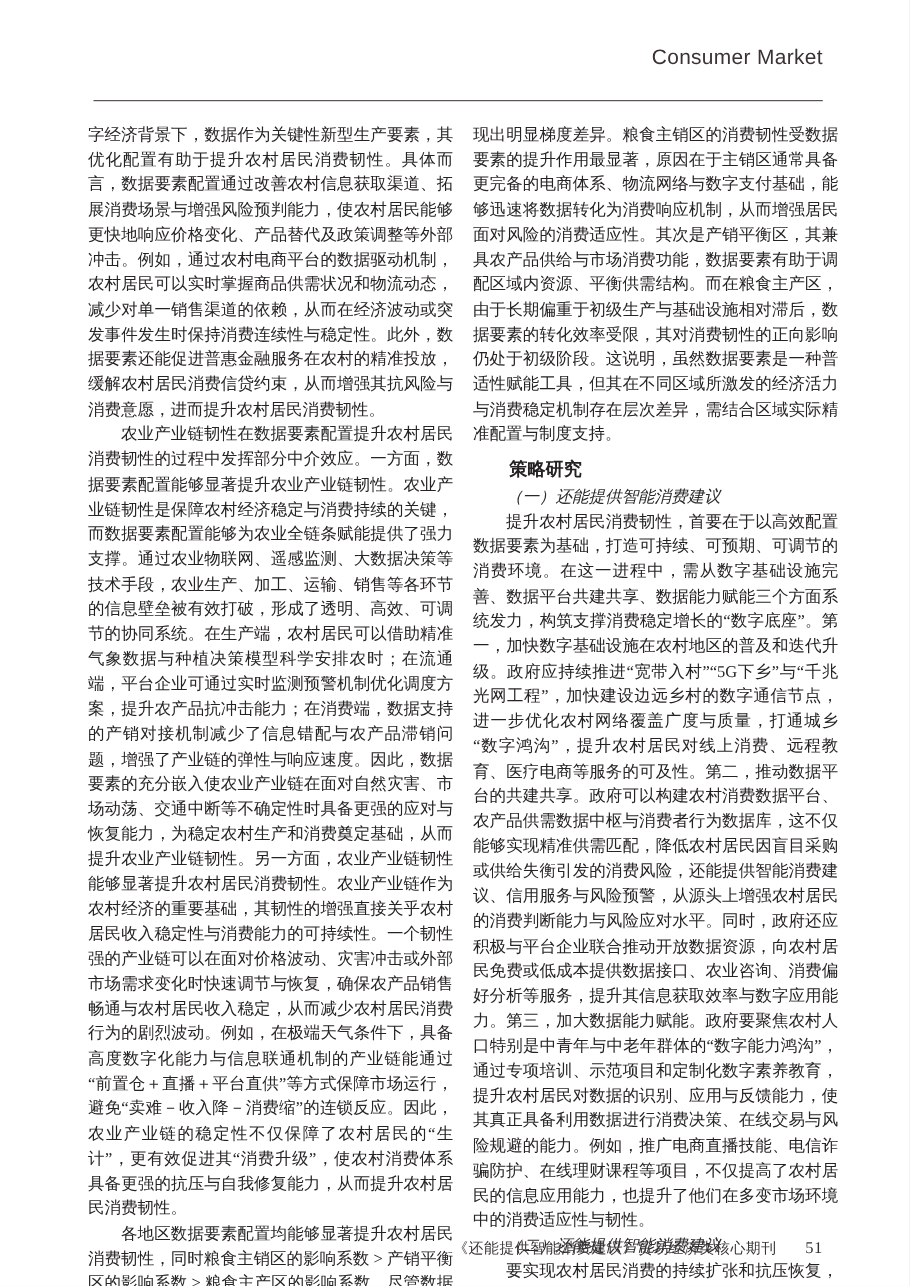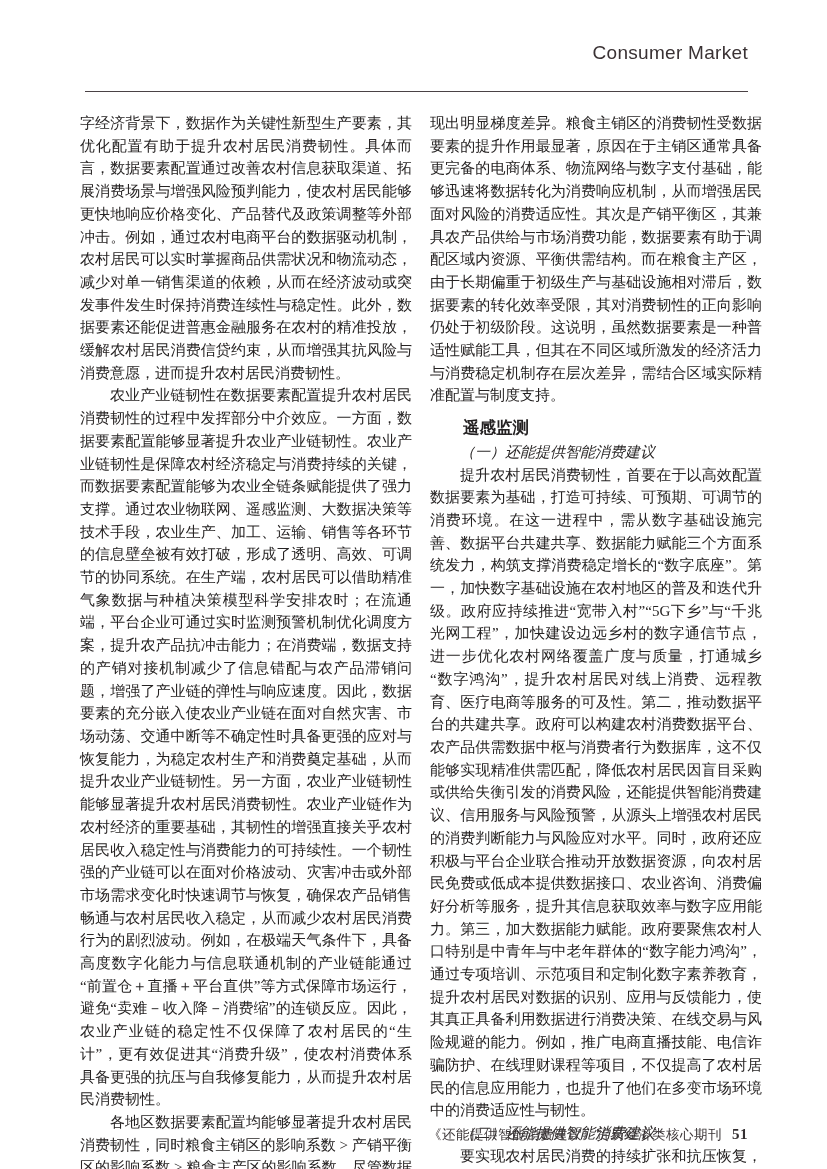--- a/index.html
+++ b/index.html
@@ -60,23 +60,23 @@
   
   .footer{
     position:absolute;
     top:1126px;
     right:79px;
     font-size:13.5px;
     color:#3a3436;
     letter-spacing:0.5px;
   }
   .footer .page-number{
-    font-weight:bold;
+    font-weight:normal;
     font-size:15px;
-    margin-left:10px;
+    margin-left:26px;
     color:#332e30;
   }
 </style>
 </head>
 <body>
 
 <div class="page">
 
   <div class="header-title">Consumer Market</div>
 
@@ -86,21 +86,21 @@
 
     <div class="col">
       <p>字经济背景下，数据作为关键性新型生产要素，其优化配置有助于提升农村居民消费韧性。具体而言，数据要素配置通过改善农村信息获取渠道、拓展消费场景与增强风险预判能力，使农村居民能够更快地响应价格变化、产品替代及政策调整等外部冲击。例如，通过农村电商平台的数据驱动机制，农村居民可以实时掌握商品供需状况和物流动态，减少对单一销售渠道的依赖，从而在经济波动或突发事件发生时保持消费连续性与稳定性。此外，数据要素还能促进普惠金融服务在农村的精准投放，缓解农村居民消费信贷约束，从而增强其抗风险与消费意愿，进而提升农村居民消费韧性。</p>
       <p class="para-indent">农业产业链韧性在数据要素配置提升农村居民消费韧性的过程中发挥部分中介效应。一方面，数据要素配置能够显著提升农业产业链韧性。农业产业链韧性是保障农村经济稳定与消费持续的关键，而数据要素配置能够为农业全链条赋能提供了强力支撑。通过农业物联网、遥感监测、大数据决策等技术手段，农业生产、加工、运输、销售等各环节的信息壁垒被有效打破，形成了透明、高效、可调节的协同系统。在生产端，农村居民可以借助精准气象数据与种植决策模型科学安排农时；在流通端，平台企业可通过实时监测预警机制优化调度方案，提升农产品抗冲击能力；在消费端，数据支持的产销对接机制减少了信息错配与农产品滞销问题，增强了产业链的弹性与响应速度。因此，数据要素的充分嵌入使农业产业链在面对自然灾害、市场动荡、交通中断等不确定性时具备更强的应对与恢复能力，为稳定农村生产和消费奠定基础，从而提升农业产业链韧性。另一方面，农业产业链韧性能够显著提升农村居民消费韧性。农业产业链作为农村经济的重要基础，其韧性的增强直接关乎农村居民收入稳定性与消费能力的可持续性。一个韧性强的产业链可以在面对价格波动、灾害冲击或外部市场需求变化时快速调节与恢复，确保农产品销售畅通与农村居民收入稳定，从而减少农村居民消费行为的剧烈波动。例如，在极端天气条件下，具备高度数字化能力与信息联通机制的产业链能通过“前置仓＋直播＋平台直供”等方式保障市场运行，避免“卖难－收入降－消费缩”的连锁反应。因此，农业产业链的稳定性不仅保障了农村居民的“生计”，更有效促进其“消费升级”，使农村消费体系具备更强的抗压与自我修复能力，从而提升农村居民消费韧性。</p>
       <p class="para-indent">各地区数据要素配置均能够显著提升农村居民消费韧性，同时粮食主销区的影响系数 &gt; 产销平衡区的影响系数 &gt; 粮食主产区的影响系数。尽管数据要素配置在全国范围内普遍对农村消费韧性发挥积极作用，但由于区域职能分工、经济结构与数字化基础不同，其作用强度呈</p>
     </div>
 
     <div class="col">
       <p>现出明显梯度差异。粮食主销区的消费韧性受数据要素的提升作用最显著，原因在于主销区通常具备更完备的电商体系、物流网络与数字支付基础，能够迅速将数据转化为消费响应机制，从而增强居民面对风险的消费适应性。其次是产销平衡区，其兼具农产品供给与市场消费功能，数据要素有助于调配区域内资源、平衡供需结构。而在粮食主产区，由于长期偏重于初级生产与基础设施相对滞后，数据要素的转化效率受限，其对消费韧性的正向影响仍处于初级阶段。这说明，虽然数据要素是一种普适性赋能工具，但其在不同区域所激发的经济活力与消费稳定机制存在层次差异，需结合区域实际精准配置与制度支持。</p>
 
-      <p class="section-heading">遥感监测</p>
+      <p class="section-heading">策略研究</p>
 
       <p class="subsection-heading">（一）还能提供智能消费建议</p>
 
       <p class="para-indent">提升农村居民消费韧性，首要在于以高效配置数据要素为基础，打造可持续、可预期、可调节的消费环境。在这一进程中，需从数字基础设施完善、数据平台共建共享、数据能力赋能三个方面系统发力，构筑支撑消费稳定增长的“数字底座”。第一，加快数字基础设施在农村地区的普及和迭代升级。政府应持续推进“宽带入村”“5G下乡”与“千兆光网工程”，加快建设边远乡村的数字通信节点，进一步优化农村网络覆盖广度与质量，打通城乡“数字鸿沟”，提升农村居民对线上消费、远程教育、医疗电商等服务的可及性。第二，推动数据平台的共建共享。政府可以构建农村消费数据平台、农产品供需数据中枢与消费者行为数据库，这不仅能够实现精准供需匹配，降低农村居民因盲目采购或供给失衡引发的消费风险，还能提供智能消费建议、信用服务与风险预警，从源头上增强农村居民的消费判断能力与风险应对水平。同时，政府还应积极与平台企业联合推动开放数据资源，向农村居民免费或低成本提供数据接口、农业咨询、消费偏好分析等服务，提升其信息获取效率与数字应用能力。第三，加大数据能力赋能。政府要聚焦农村人口特别是中青年与中老年群体的“数字能力鸿沟”，通过专项培训、示范项目和定制化数字素养教育，提升农村居民对数据的识别、应用与反馈能力，使其真正具备利用数据进行消费决策、在线交易与风险规避的能力。例如，推广电商直播技能、电信诈骗防护、在线理财课程等项目，不仅提高了农村居民的信息应用能力，也提升了他们在多变市场环境中的消费适应性与韧性。</p>
 
       <p class="subsection-heading">（二）还能提供智能消费建议</p>
 
       <p class="para-indent">要实现农村居民消费的持续扩张和抗压恢复，必须以农业产业链的韧性提升为抓手，从收入来源稳定性、供需协调机制、风险分担体系三个方面同步推进，确保农</p>
     </div>
 

